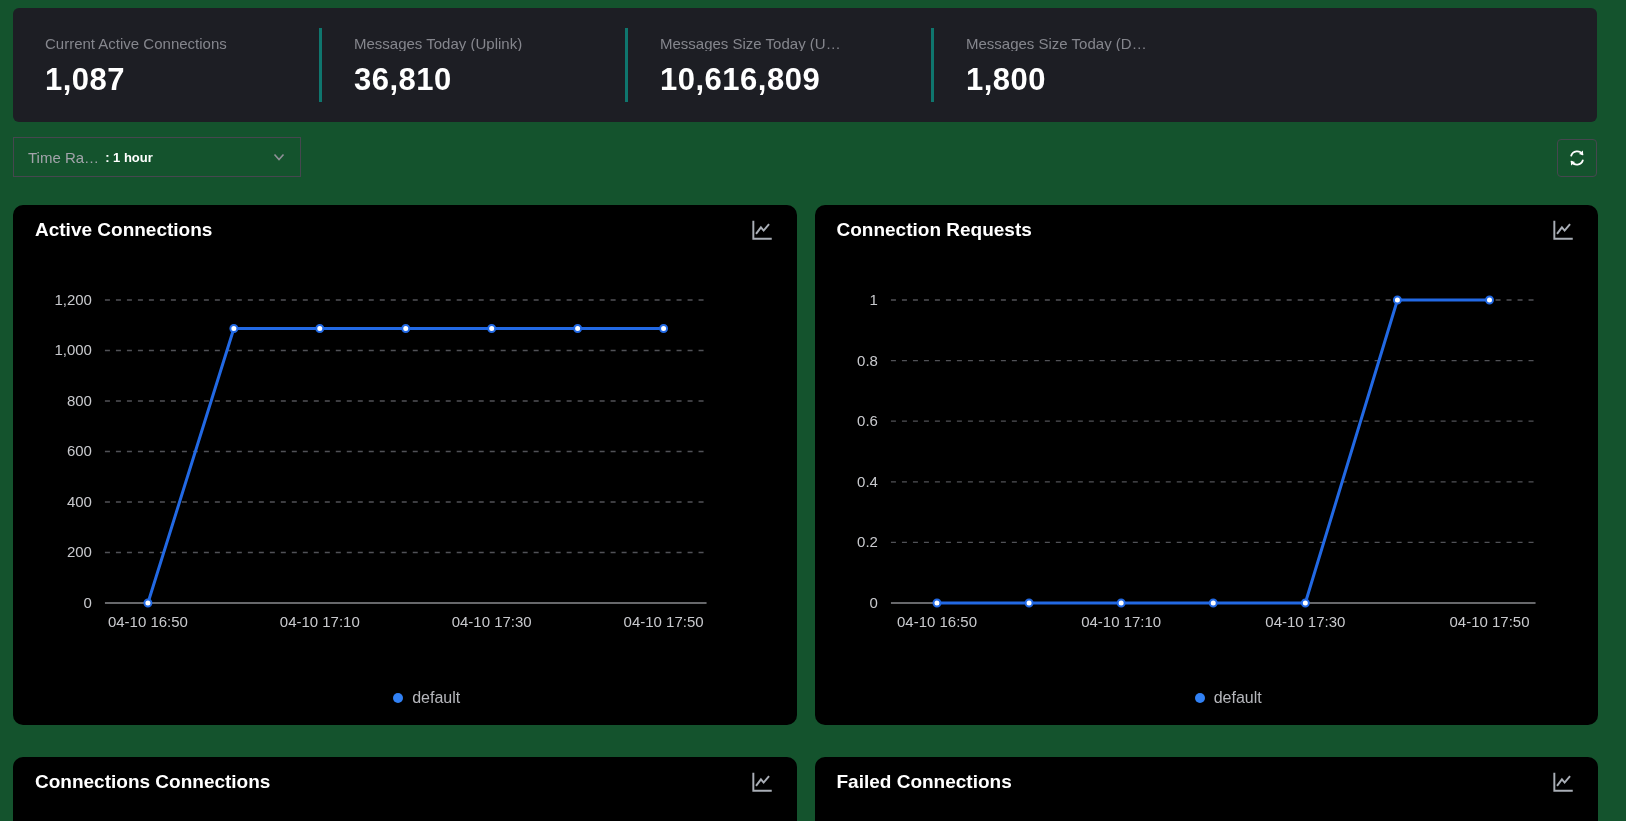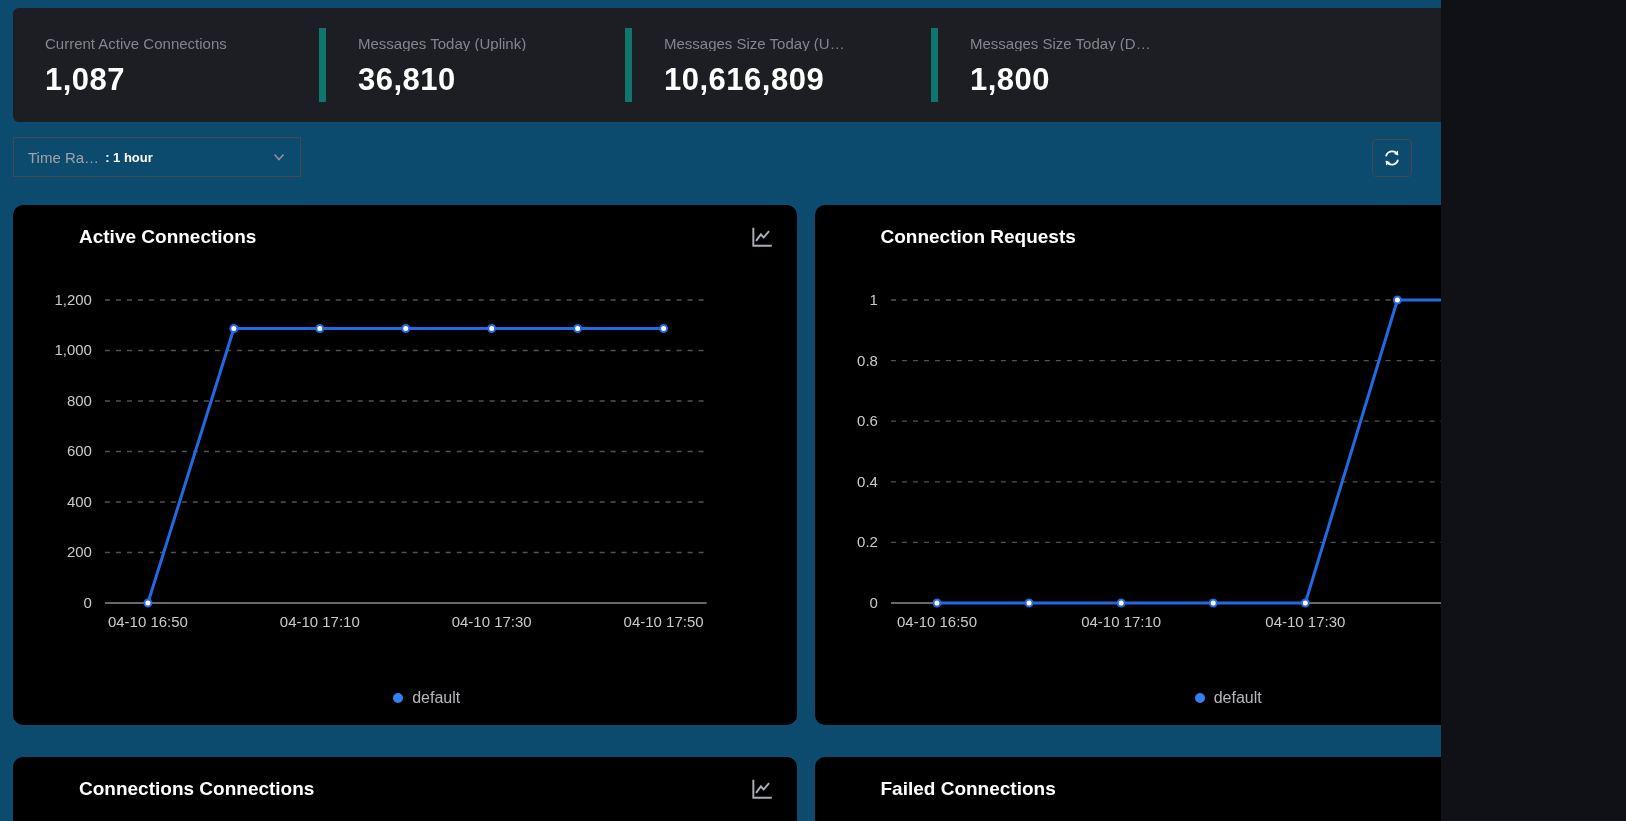--- a/index.html
+++ b/index.html
@@ -1,29 +1,29 @@
 <!DOCTYPE html>
 <html><head>
 <meta charset="utf-8">
 <style>
   html,body{margin:0;padding:0;background:#101117;}
   .screen{
-    position:relative;width:1441px;height:821px;overflow:hidden;
-    background:#0c4a6e;font-family:"Liberation Sans",sans-serif;
+    position:relative;width:1626px;height:821px;overflow:hidden;
+    background:#14532d;font-family:"Liberation Sans",sans-serif;
     -webkit-font-smoothing:antialiased;
   }
   
   .stats-panel{
     position:absolute;left:13px;top:8px;width:1584px;height:114px;
     background:#1d1e24;border-radius:6px;display:flex;align-items:center;
   }
   .stat{
     flex:0 0 306px;height:74px;box-sizing:border-box;padding-left:32px;
     display:flex;flex-direction:column;justify-content:center;
-    border-left:7px solid #0f766e;
+    border-left:3px solid #0f766e;
   }
   .stat:first-child{border-left:none;}
   .stat:last-child{flex:1 1 auto;}
   .stat-label{
     color:#85868d;font-size:15px;line-height:15px;margin-bottom:13px;
     white-space:nowrap;overflow:hidden;
   }
   .stat-value{color:#ffffff;font-size:31px;line-height:31px;font-weight:700;letter-spacing:.5px;}
   
   .time-select{
@@ -43,22 +43,21 @@
   .cards-grid{
     position:absolute;left:13px;top:205px;width:1585px;
     display:grid;grid-template-columns:1fr 1fr;column-gap:18px;row-gap:32px;
   }
   .card{
     position:relative;height:520px;background:#000000;border-radius:10px;overflow:hidden;
   }
   .card-header{
     position:absolute;top:0;left:0;right:0;z-index:2;
     display:flex;justify-content:space-between;align-items:center;
-    padding:19px 22px 0 22px;
-    margin-left:44px;
+    padding:12px 22px 0 22px;
   }
   .card-title{color:#ffffff;font-size:19px;font-weight:600;}
   .chart-type-btn{background:none;border:none;padding:0;cursor:pointer;display:flex;}
   .chart-svg{position:absolute;left:0;top:0;width:100%;height:100%;z-index:1;}
   .legend{
     position:absolute;left:0;right:0;bottom:18px;z-index:2;
     display:flex;justify-content:center;align-items:center;gap:9px;cursor:pointer;margin-left:44px;
   }
   .legend-dot{width:10px;height:10px;border-radius:50%;}
   .legend-text{color:#b6b7bc;font-size:16px;}

